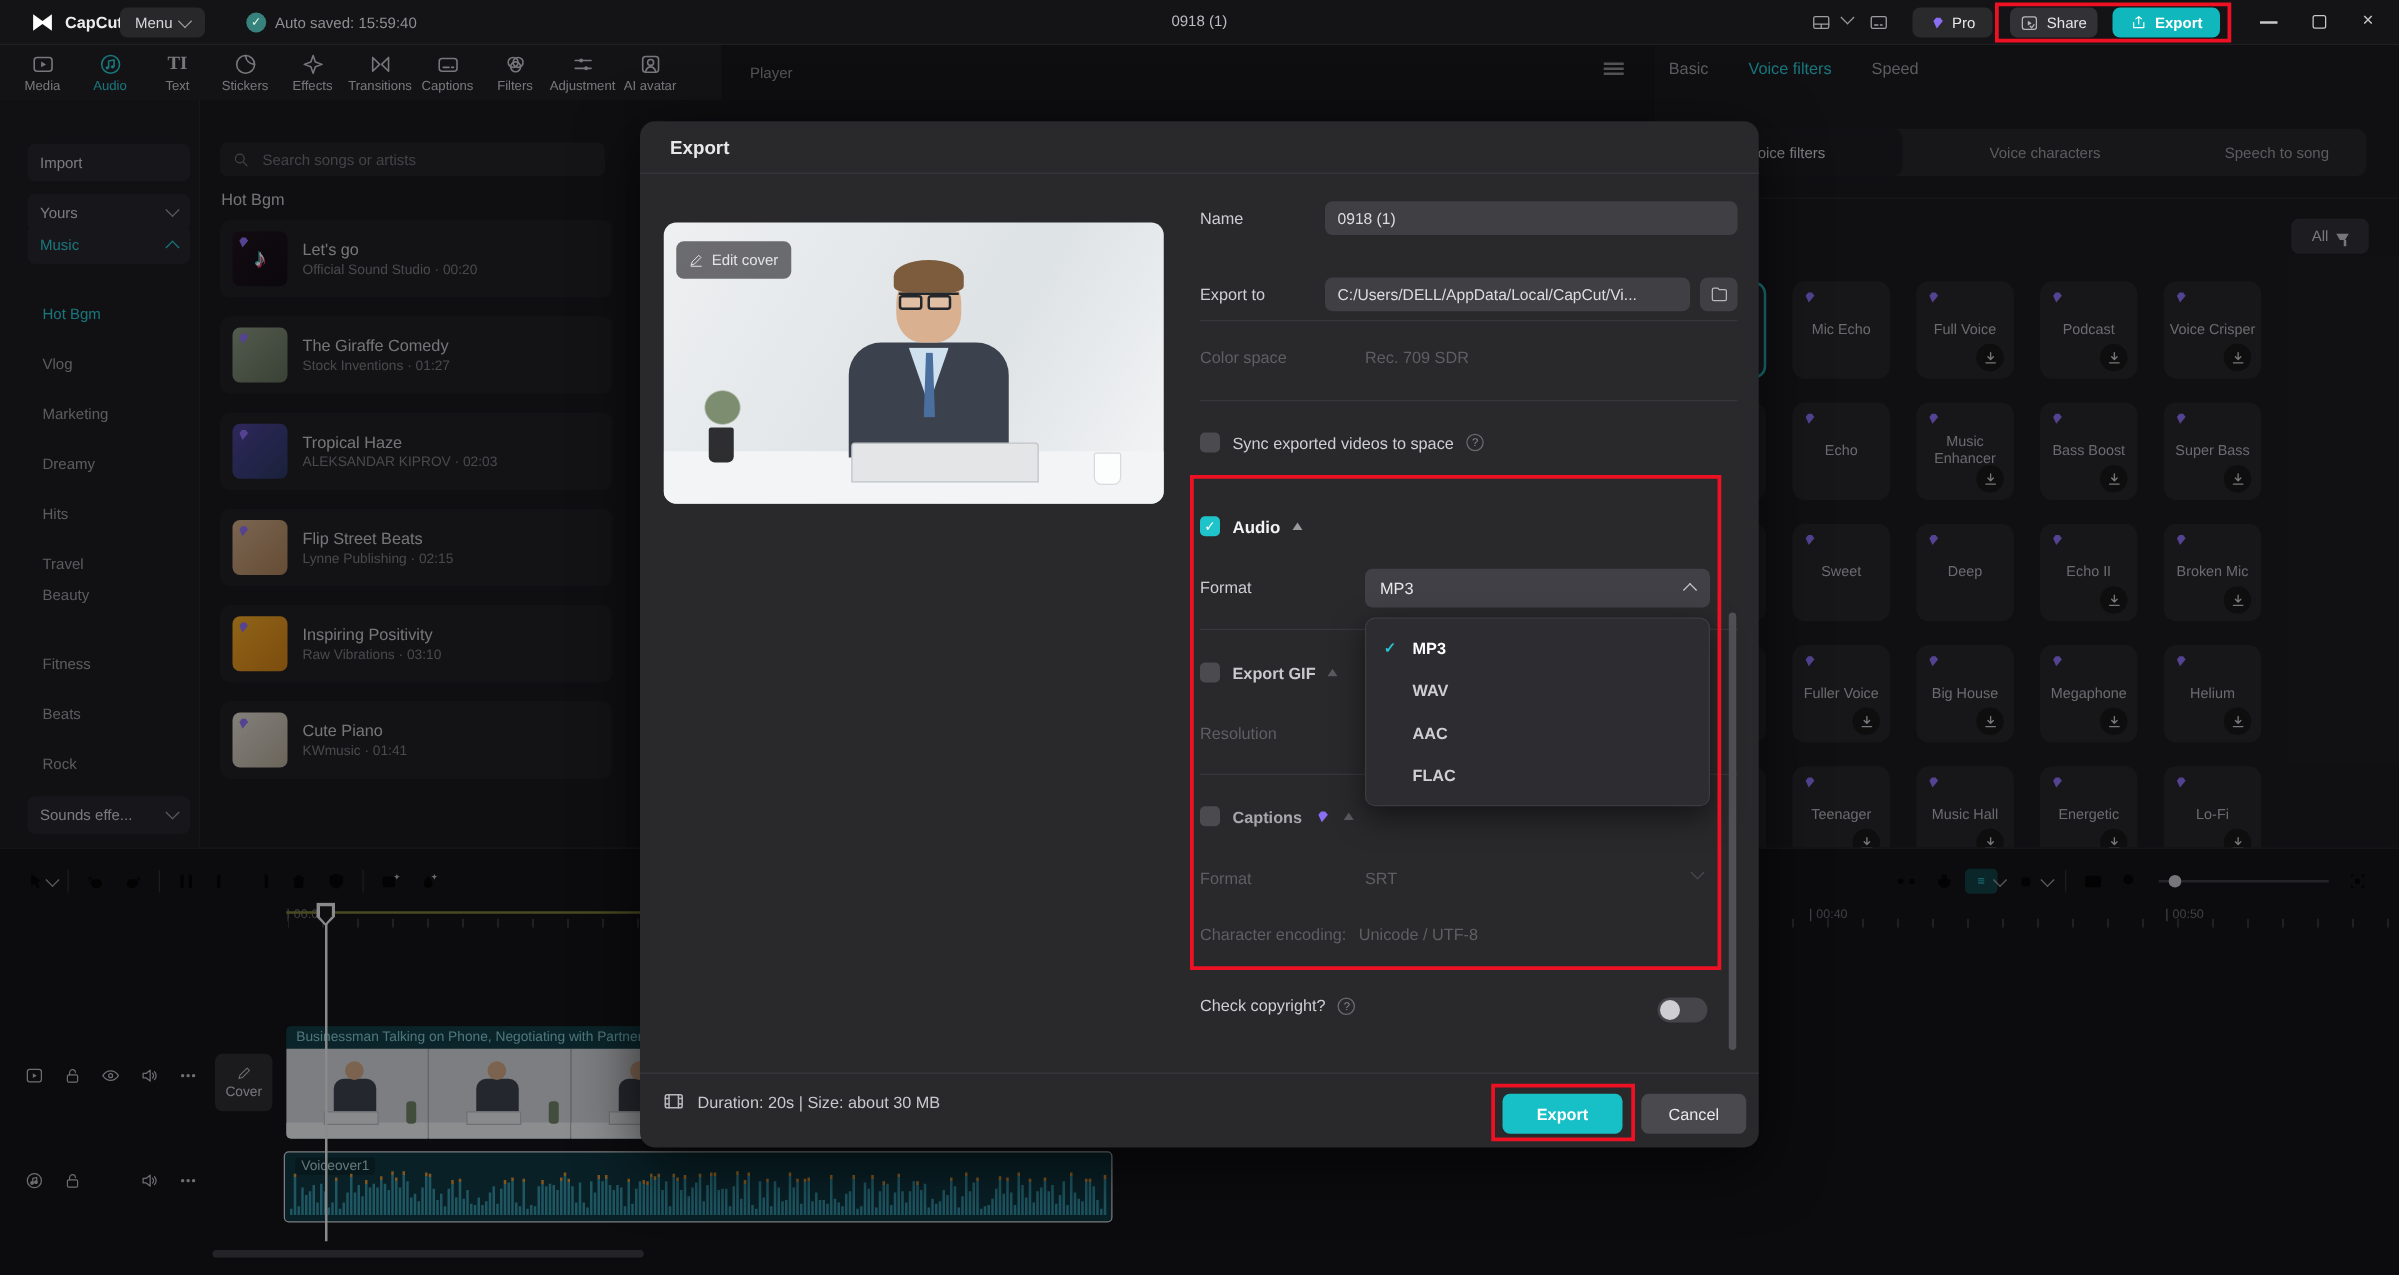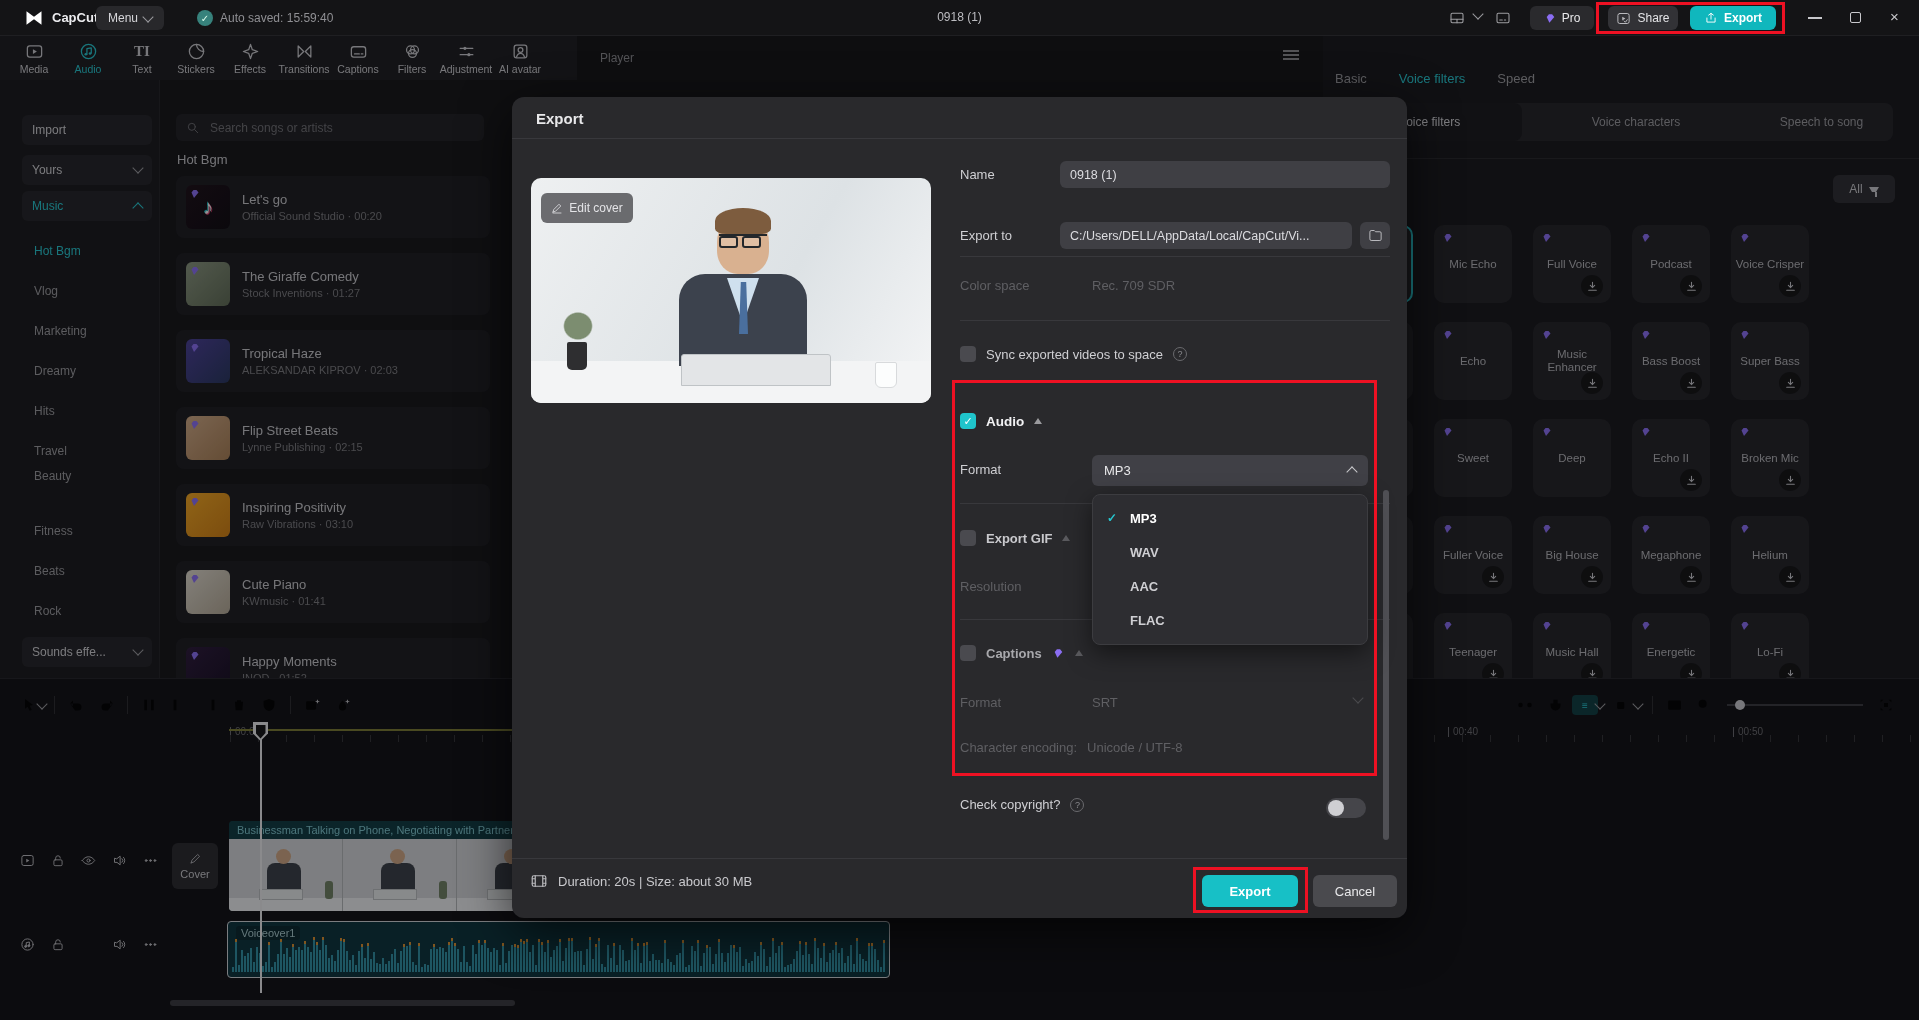--- a/index.html
+++ b/index.html
@@ -43,21 +43,21 @@
 
   
   #playerpanel{left:500px;top:36px;width:823px;height:644px;background:#131316;z-index:5;}
   #playerpanel .pl-label{left:100px;top:15px;font-size:12px;color:#8a8a8e;}
   .hamb{left:783px;top:14px;width:16px;height:10px;border-top:2px solid #8a8a8e;border-bottom:2px solid #8a8a8e;}
   .hamb:after{content:"";display:block;margin-top:2px;height:2px;background:#8a8a8e;}
 
   
   #inspector{left:1323px;top:36px;width:596px;height:644px;background:#17171a;z-index:6;overflow:hidden;}
   .insp-tabs{left:12px;top:11px;display:flex;gap:32px;}
-  .insp-tab{font-size:13px;color:#9a9a9e;margin-top:24px;}
+  .insp-tab{font-size:13px;color:#9a9a9e;}
   .insp-tab.active{color:#26c6cf;}
   .sub-tabs{left:14px;top:67px;width:556px;height:38px;background:#232327;border-radius:8px;display:flex;}
   .sub-tab{display:flex;align-items:center;justify-content:center;font-size:12px;color:#9a9a9e;border-radius:8px;}
   .sub-tab.active{background:#19191c;color:#d2d2d6;}
   .insp-sep{left:0;top:122px;width:596px;height:1px;background:#26262a;}
   .all-chip{left:510px;top:139px;width:62px;height:28px;background:#2e2e32;border-radius:6px;display:flex;
     align-items:center;justify-content:center;gap:6px;color:#c9c9cd;font-size:12px;}
   .funnel{width:10px;height:5px;border-top:5px solid #c9c9cd;border-left:3px solid transparent;border-right:3px solid transparent;position:relative;}
   .funnel:after{content:"";position:absolute;left:3px;top:0;width:2px;height:5px;background:#c9c9cd;}
   #cardgrid{left:12px;top:189px;width:584px;display:flex;flex-direction:column;gap:19px;}
@@ -653,21 +653,21 @@
 
 <div id="library" class="abs">
   <div id="sidebar" class="abs">
     <div class="abs side-box" style="top:35px">
       <span class="cap">Import</span>
     </div>
     <div class="abs side-box" style="top:75px">
       <span class="cap">Yours</span>
       <span class="chev"></span>
     </div>
-    <div class="abs side-box" style="top:111px">
+    <div class="abs side-box" style="top:101px">
       <span class="cap teal">Music</span>
       <span class="chev up"></span>
     </div>
     <div id="genrelist">
         <div class="genre active" style="position: absolute; top: 155px;">Hot Bgm</div>
         <div class="genre" style="position: absolute; top: 195px;">Vlog</div>
         <div class="genre" style="position: absolute; top: 235px;">Marketing</div>
         <div class="genre" style="position: absolute; top: 275px;">Dreamy</div>
         <div class="genre" style="position: absolute; top: 315px;">Hits</div>
         <div class="genre" style="position: absolute; top: 355px;">Travel</div>
@@ -762,33 +762,20 @@
         <div class="m-thumb" style="background: linear-gradient(135deg, rgb(221, 216, 204), rgb(179, 168, 149));">
           <span class="diam">
             <svg viewBox="0 0 24 24" width="12" height="12">
               <path d="M5 9l4-5h6l4 5-9 11z" fill="#8b6ef3"></path>
             </svg>
           </span>
         </div>
         <div class="m-meta">
           <div class="m-title">Cute Piano</div>
           <div class="m-sub">KWmusic · 01:41</div>
-        </div>
-      </div>
-      <div class="m-item">
-        <div class="m-thumb" style="background: linear-gradient(135deg, rgb(44, 26, 58), rgb(22, 13, 34));">
-          <span class="diam">
-            <svg viewBox="0 0 24 24" width="12" height="12">
-              <path d="M5 9l4-5h6l4 5-9 11z" fill="#8b6ef3"></path>
-            </svg>
-          </span>
-        </div>
-        <div class="m-meta">
-          <div class="m-title">Happy Moments</div>
-          <div class="m-sub">INOD · 01:52</div>
         </div>
       </div>
     </div>
 </div>
 
 <div id="timeline" class="abs">
   <div class="abs tl-tools">
     <span class="tl-ic" style="margin-left:14px">
       <svg viewBox="0 0 24 24" width="16" height="16">
           <path d="M6 3l12 9-5 1 3 6-3 1.5-3-6-4 3z"></path>

